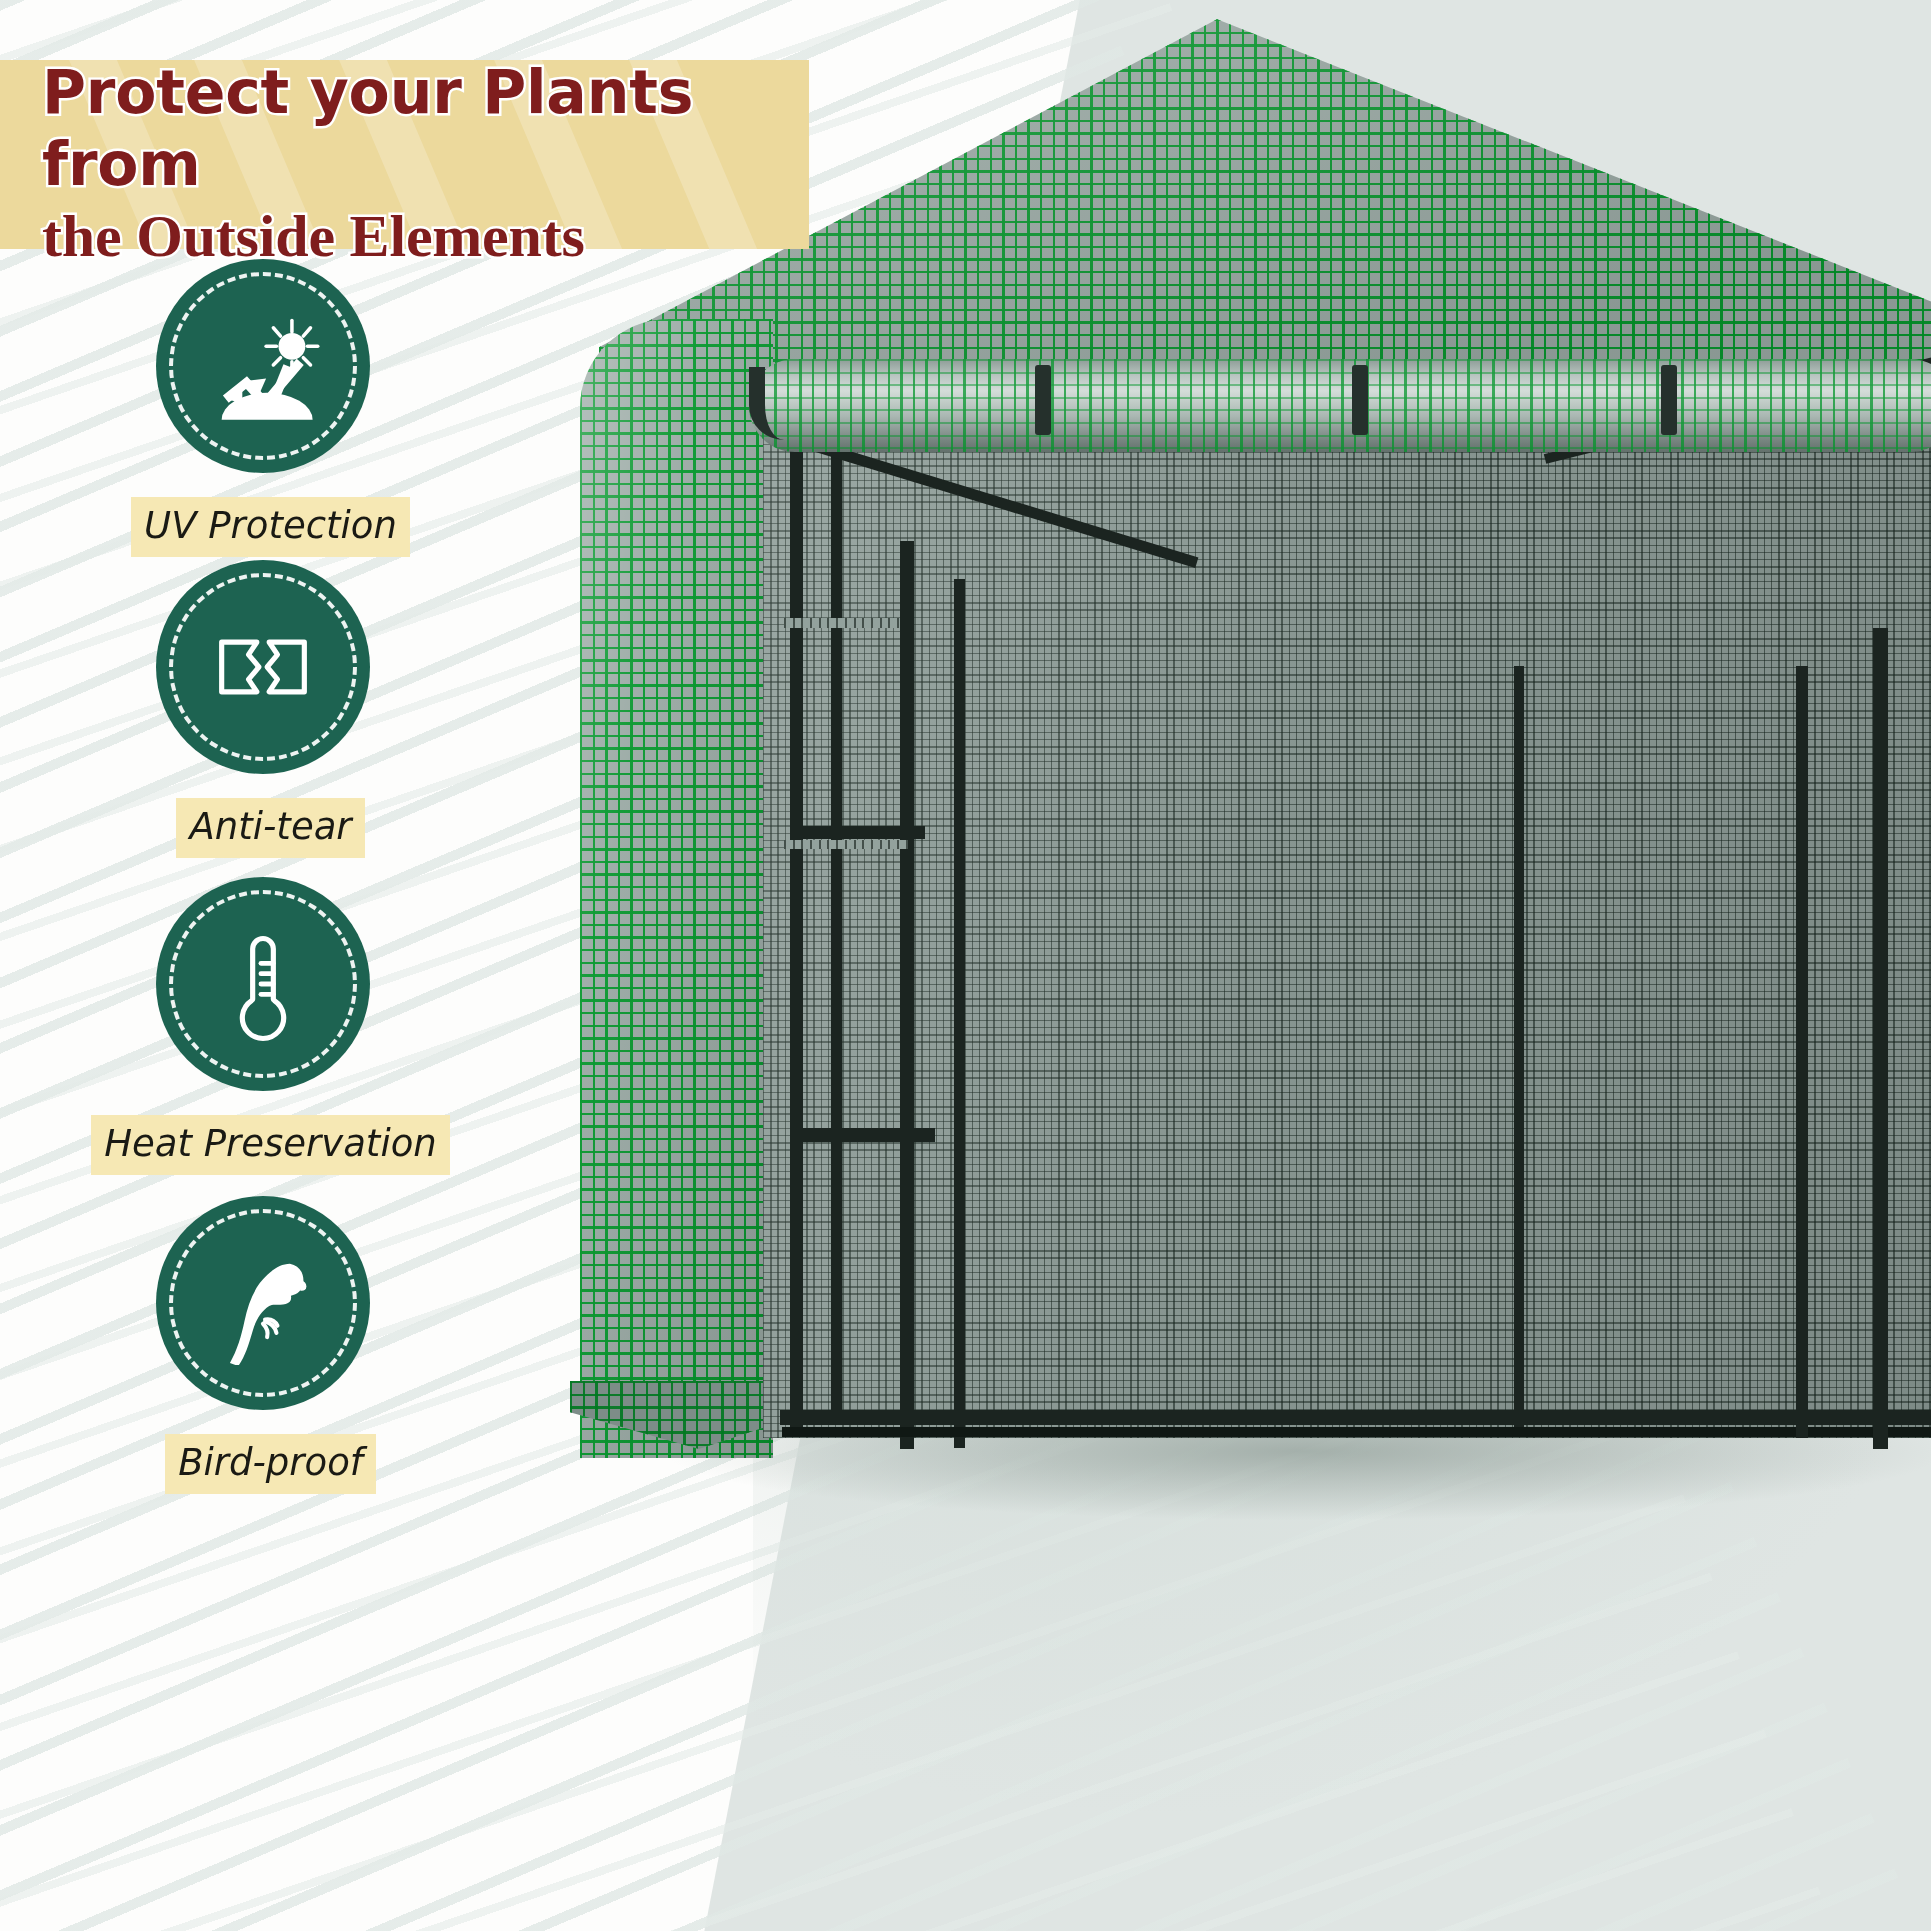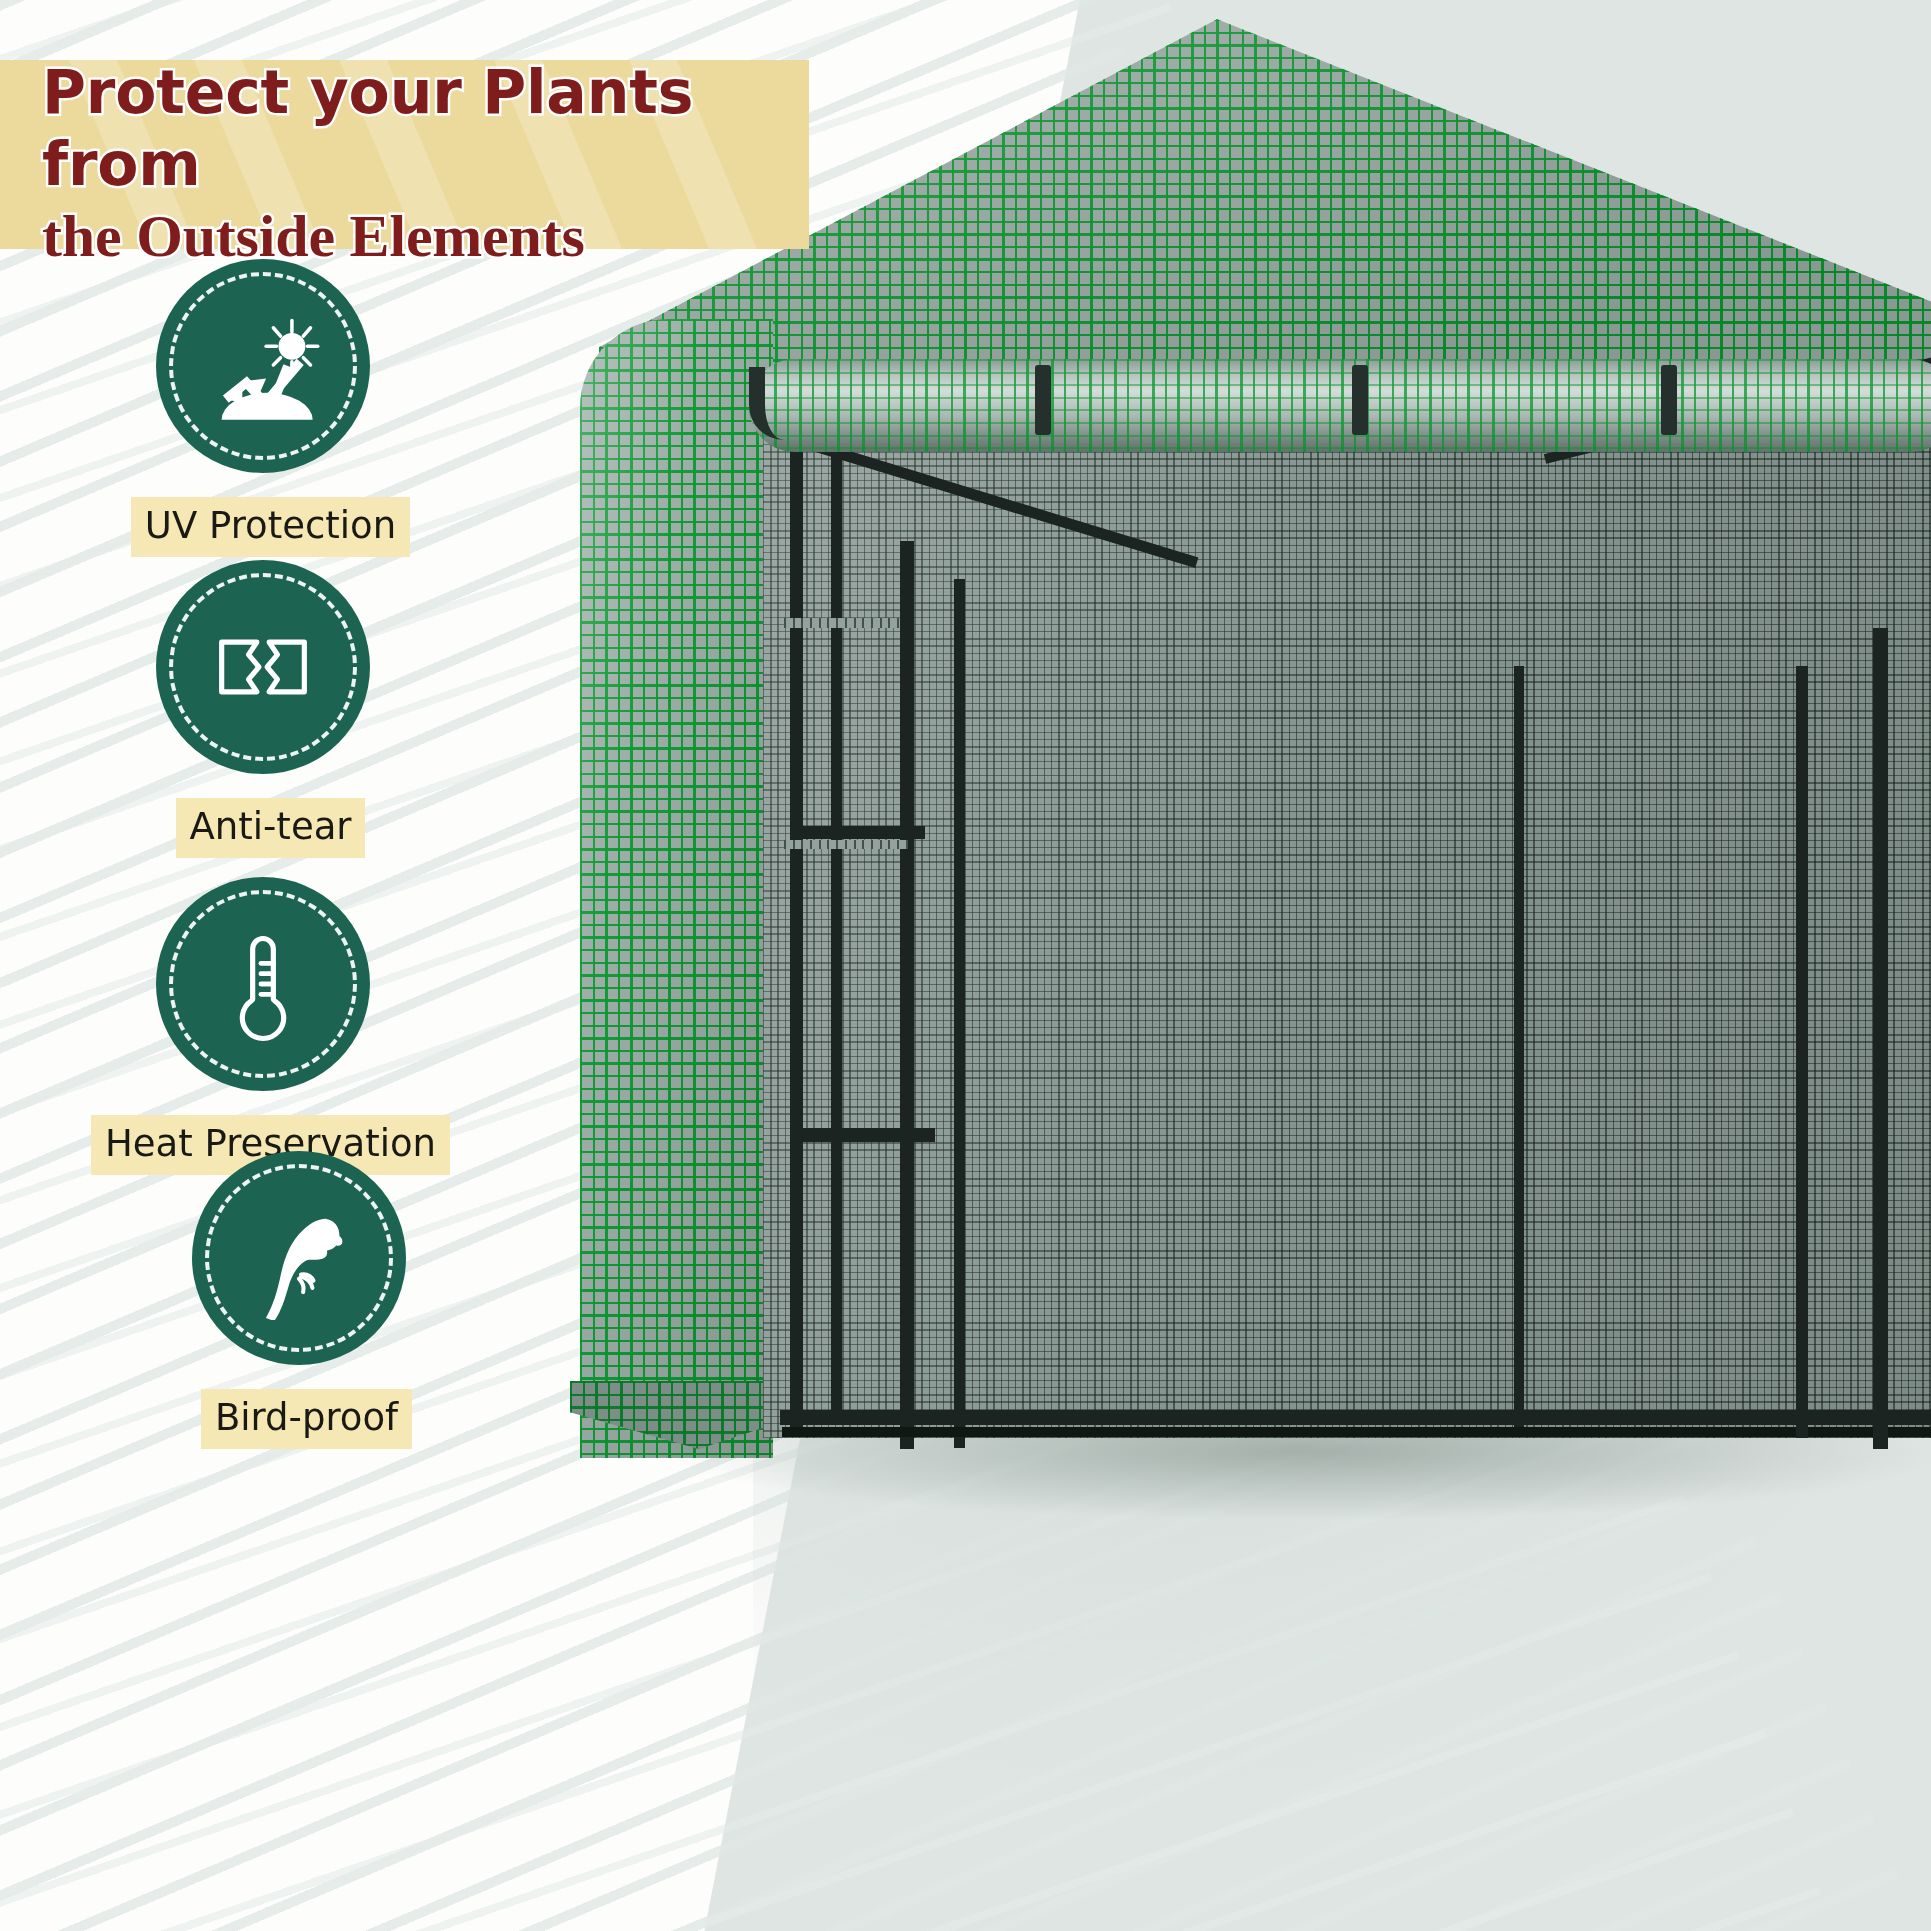--- a/index.html
+++ b/index.html
@@ -66,21 +66,21 @@
     font-size:60px;line-height:1.20;font-weight:700;
     color:#7f1d1d;
     letter-spacing:-0.2px;
     -webkit-text-stroke:4.8px #ffffff;
     paint-order:stroke fill;
   }
   .headline-text .l2{display:block;font-family:Liberation Serif, serif;}
 
   
   .features{position:absolute;left:0;top:259px;width:541px;z-index:8;}
-  .feature{position:relative;height:357px;}
+  .feature{position:relative;height:357px;font-style:italic;}
 
   .fcircle{
     position:absolute;left:156px;top:0;width:214px;height:214px;
     border-radius:50%;
     background:#1d6351;
     display:flex;align-items:center;justify-content:center;
   }
   .fcircle::after{
     content:"";position:absolute;left:12.6px;top:12.6px;right:12.6px;bottom:12.6px;
     border-radius:50%;
@@ -98,21 +98,21 @@
     color:#1a1a14;
     font-size:37px;line-height:1.28;
     padding:4.8px 13.5px 7.7px 13.5px;
     font-weight:400;
   }
 
   
   #feat-uv     {top:0px;}
   #feat-tear   {top:301px;}
   #feat-heat   {top:618px;}
-  #feat-bird   {top:892px;margin-left:36px;}
+  #feat-bird   {top:937px;}
   .feature{position:absolute;left:0;width:541px;height:319px;}
 
   
   .product{position:absolute;left:541px;top:0;width:1410px;height:1931px;z-index:5;}
 
   .gh-mesh{
     background-color:#9aa9a4;
     background-image:
       repeating-linear-gradient(to right, rgba(0,150,40,.95) 0 2.4px, rgba(0,0,0,0) 2.4px 12.6px),
       repeating-linear-gradient(to bottom, rgba(0,150,40,.95) 0 2.4px, rgba(0,0,0,0) 2.4px 12.6px);

